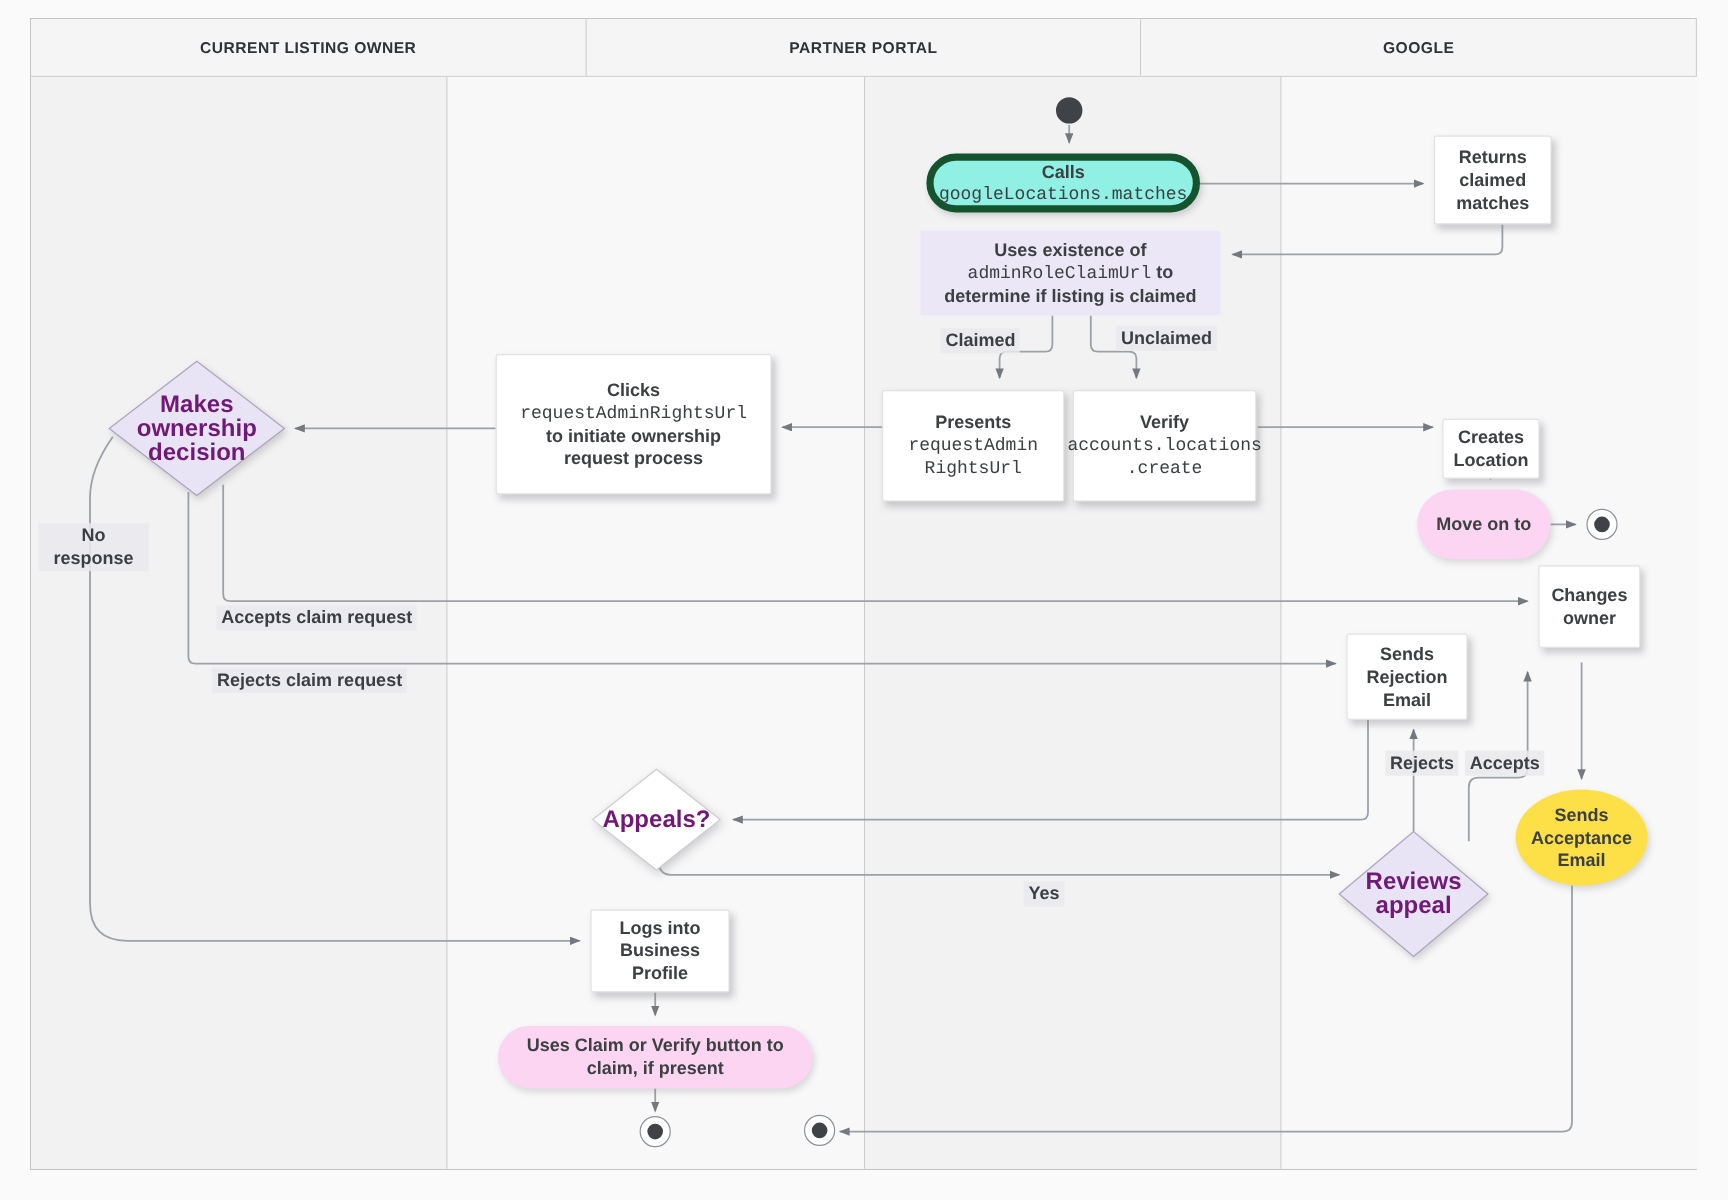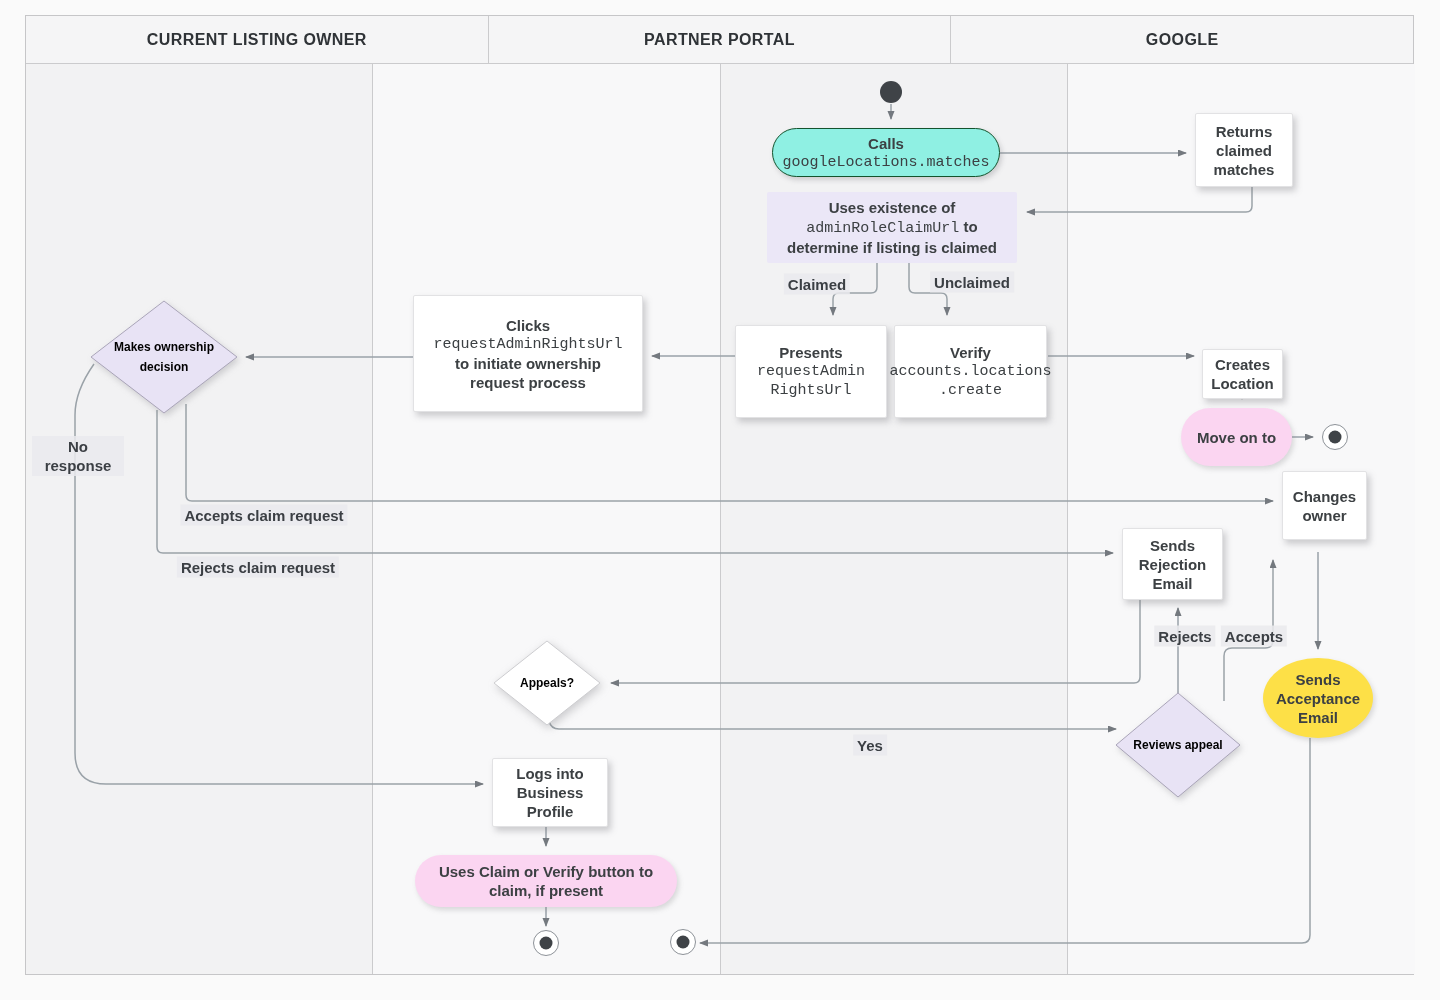--- a/index.html
+++ b/index.html
@@ -16,44 +16,44 @@
     border:1px solid #c6c6c8;box-sizing:border-box;background:#f8f8f9;
   }
   .lane-col{position:absolute;top:48px;bottom:0;box-sizing:border-box;border-right:1px solid #cbcbcd;}
   .lane-col.gray{background:#f2f2f3;}
   .lane-col.light{background:#f8f8f9;}
   .lane-col.last{border-right:none;}
   .header-row{position:absolute;left:0;top:0;width:100%;height:48px;box-sizing:border-box;
     border-bottom:1px solid #cbcbcd;display:flex;}
   .header-cell{flex:1;display:flex;align-items:center;justify-content:center;
     background:#f5f5f6;border-right:1px solid #cbcbcd;box-sizing:border-box;
-    font-weight:bold;font-size:16px;letter-spacing:.4px;color:#2f3337;}
+    font-weight:bold;font-size:13px;letter-spacing:.4px;color:#2f3337;}
   .header-cell.last{border-right:none;}
 
   
   svg.edges{position:absolute;left:0;top:0;width:1440px;height:1000px;z-index:2;}
   .edge{fill:none;stroke:#9aa2a8;stroke-width:1.5;}
 
   
   .node{position:absolute;z-index:4;box-sizing:border-box;
     display:flex;flex-direction:column;align-items:center;justify-content:center;
     text-align:center;line-height:19px;}
   .box{background:#fff;border:1px solid #e2e2e4;border-radius:2px;
     box-shadow:3px 4px 6px rgba(120,120,125,.35);}
-  .pill-teal{background:#8ff0e3;border:1px solid #14532d;border-radius:25px;
+  .pill-teal{background:#8ff0e3;border:6px solid #14532d;border-radius:25px;
     box-shadow:2px 3px 5px rgba(120,120,125,.3);}
   .rect-lavender{background:#ebe7f7;border:none;border-radius:2px;}
   .pill-pink{background:#fbd5f1;border:none;border-radius:29px;
     box-shadow:2px 3px 5px rgba(120,120,125,.25);}
   .ellipse-pink{background:#fde047;border:none;border-radius:50%;
     box-shadow:2px 3px 5px rgba(120,120,125,.25);}
   .blabel{font-weight:bold;font-size:15px;color:#3c4043;}
   .mono{font-family:"Liberation Mono","DejaVu Sans Mono",monospace;font-size:15px;color:#3c4043;}
   .diamond-label{position:absolute;z-index:4;display:flex;align-items:center;justify-content:center;
-    text-align:center;font-weight:bold;font-size:12px;line-height:20px;color:#000000;}
+    text-align:center;font-weight:bold;font-size:20px;line-height:20px;color:#701a75;}
 
   
   .start-node{position:absolute;z-index:4;width:22px;height:22px;border-radius:50%;background:#3f4347;}
   .end-node{position:absolute;z-index:4;width:26px;height:26px;border-radius:50%;
     background:#fff;border:1.5px solid #8d9298;box-sizing:border-box;}
   .end-node .dot{position:absolute;left:50%;top:50%;width:13px;height:13px;border-radius:50%;
     background:#3f4347;transform:translate(-50%,-50%);}
 
   
   .edge-label{position:absolute;z-index:3;transform:translate(-50%,-50%);

